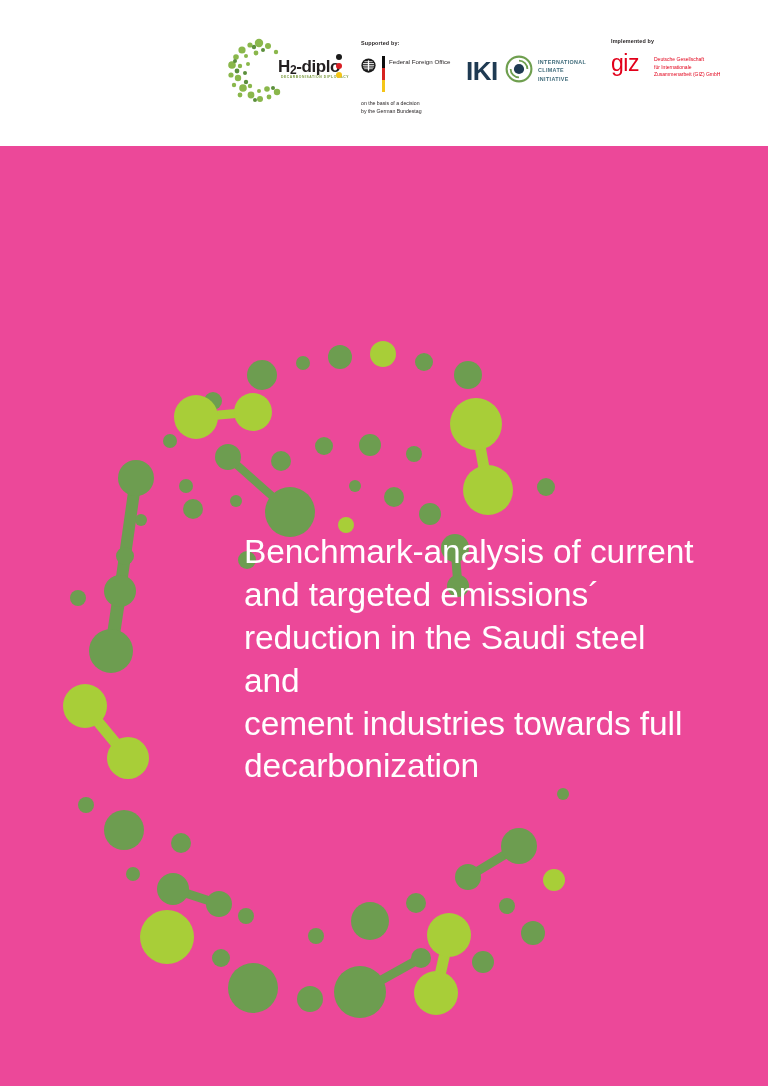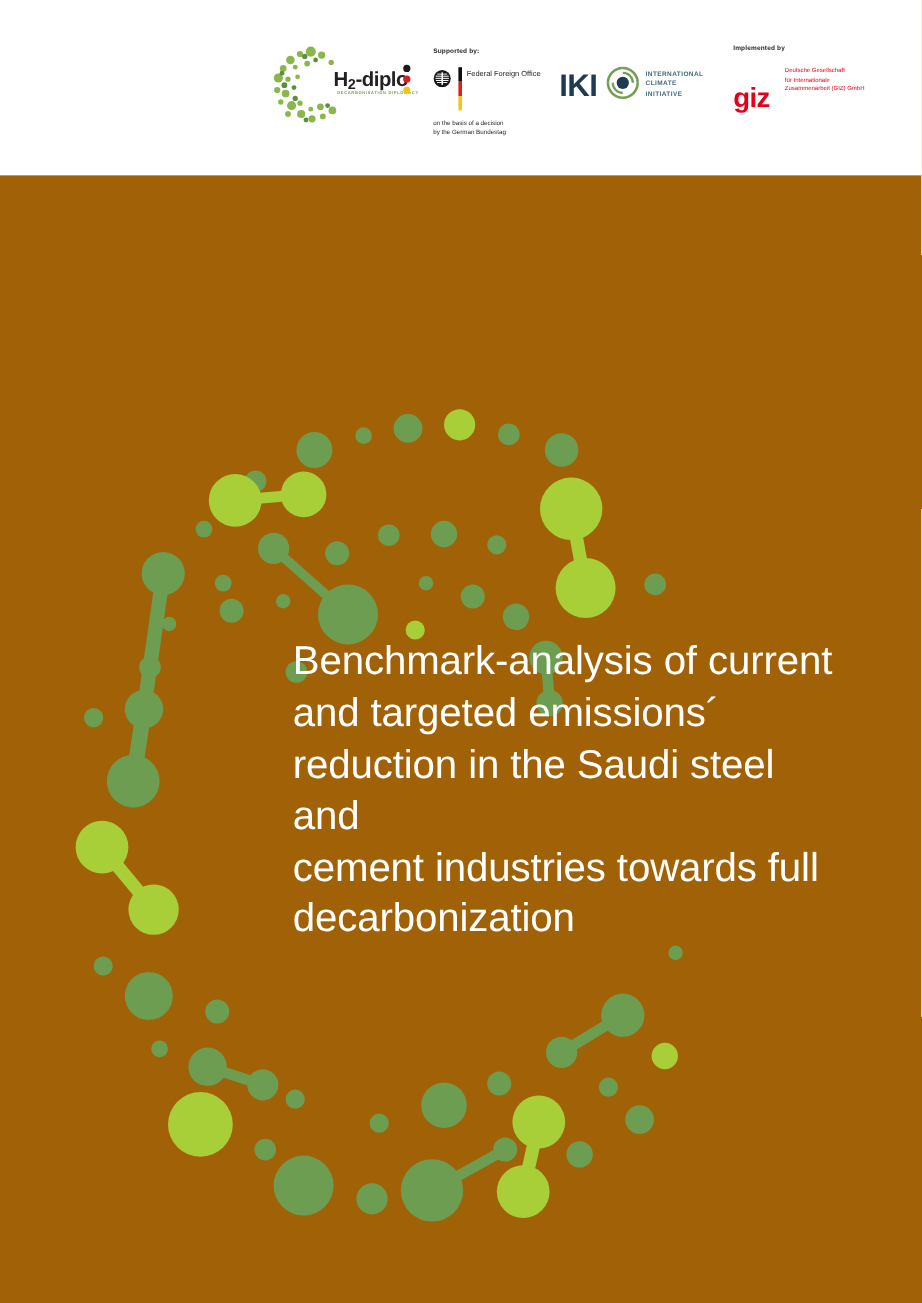--- a/index.html
+++ b/index.html
@@ -112,36 +112,36 @@
 
   
   #logo-giz { left: 611px; top: 38px; width: 125px; height: 48px; }
   #giz-implemented {
     position: absolute; left: 0; top: 0;
     font-size: 5.4px; font-weight: bold; color: #231f20;
     letter-spacing: 0.15px; white-space: nowrap;
   }
   #giz-word {
     position: absolute; left: 0; top: 14px;
-    font-size: 23px; font-weight: bold; color: #e2001a;
-    line-height: 1; letter-spacing: -0.5px; margin-top: 18px;
+    font-size: 23px; font-weight: normal; color: #e2001a;
+    line-height: 1; letter-spacing: -0.5px;
   }
   #giz-text {
     position: absolute; left: 43px; top: 18px;
     font-size: 5px; color: #e2001a;
     line-height: 1.5; white-space: pre-line;
   }
 
   
   #body-green {
     position: absolute;
     left: 0; top: 146px;
     width: 768px;
     height: 940px;
-    background: #a16207;
+    background: #ec4899;
     overflow: hidden;
   }
   #bubble-field {
     position: absolute;
     left: 0; top: 0;
     width: 768px;
     height: 940px;
   }
 
   

